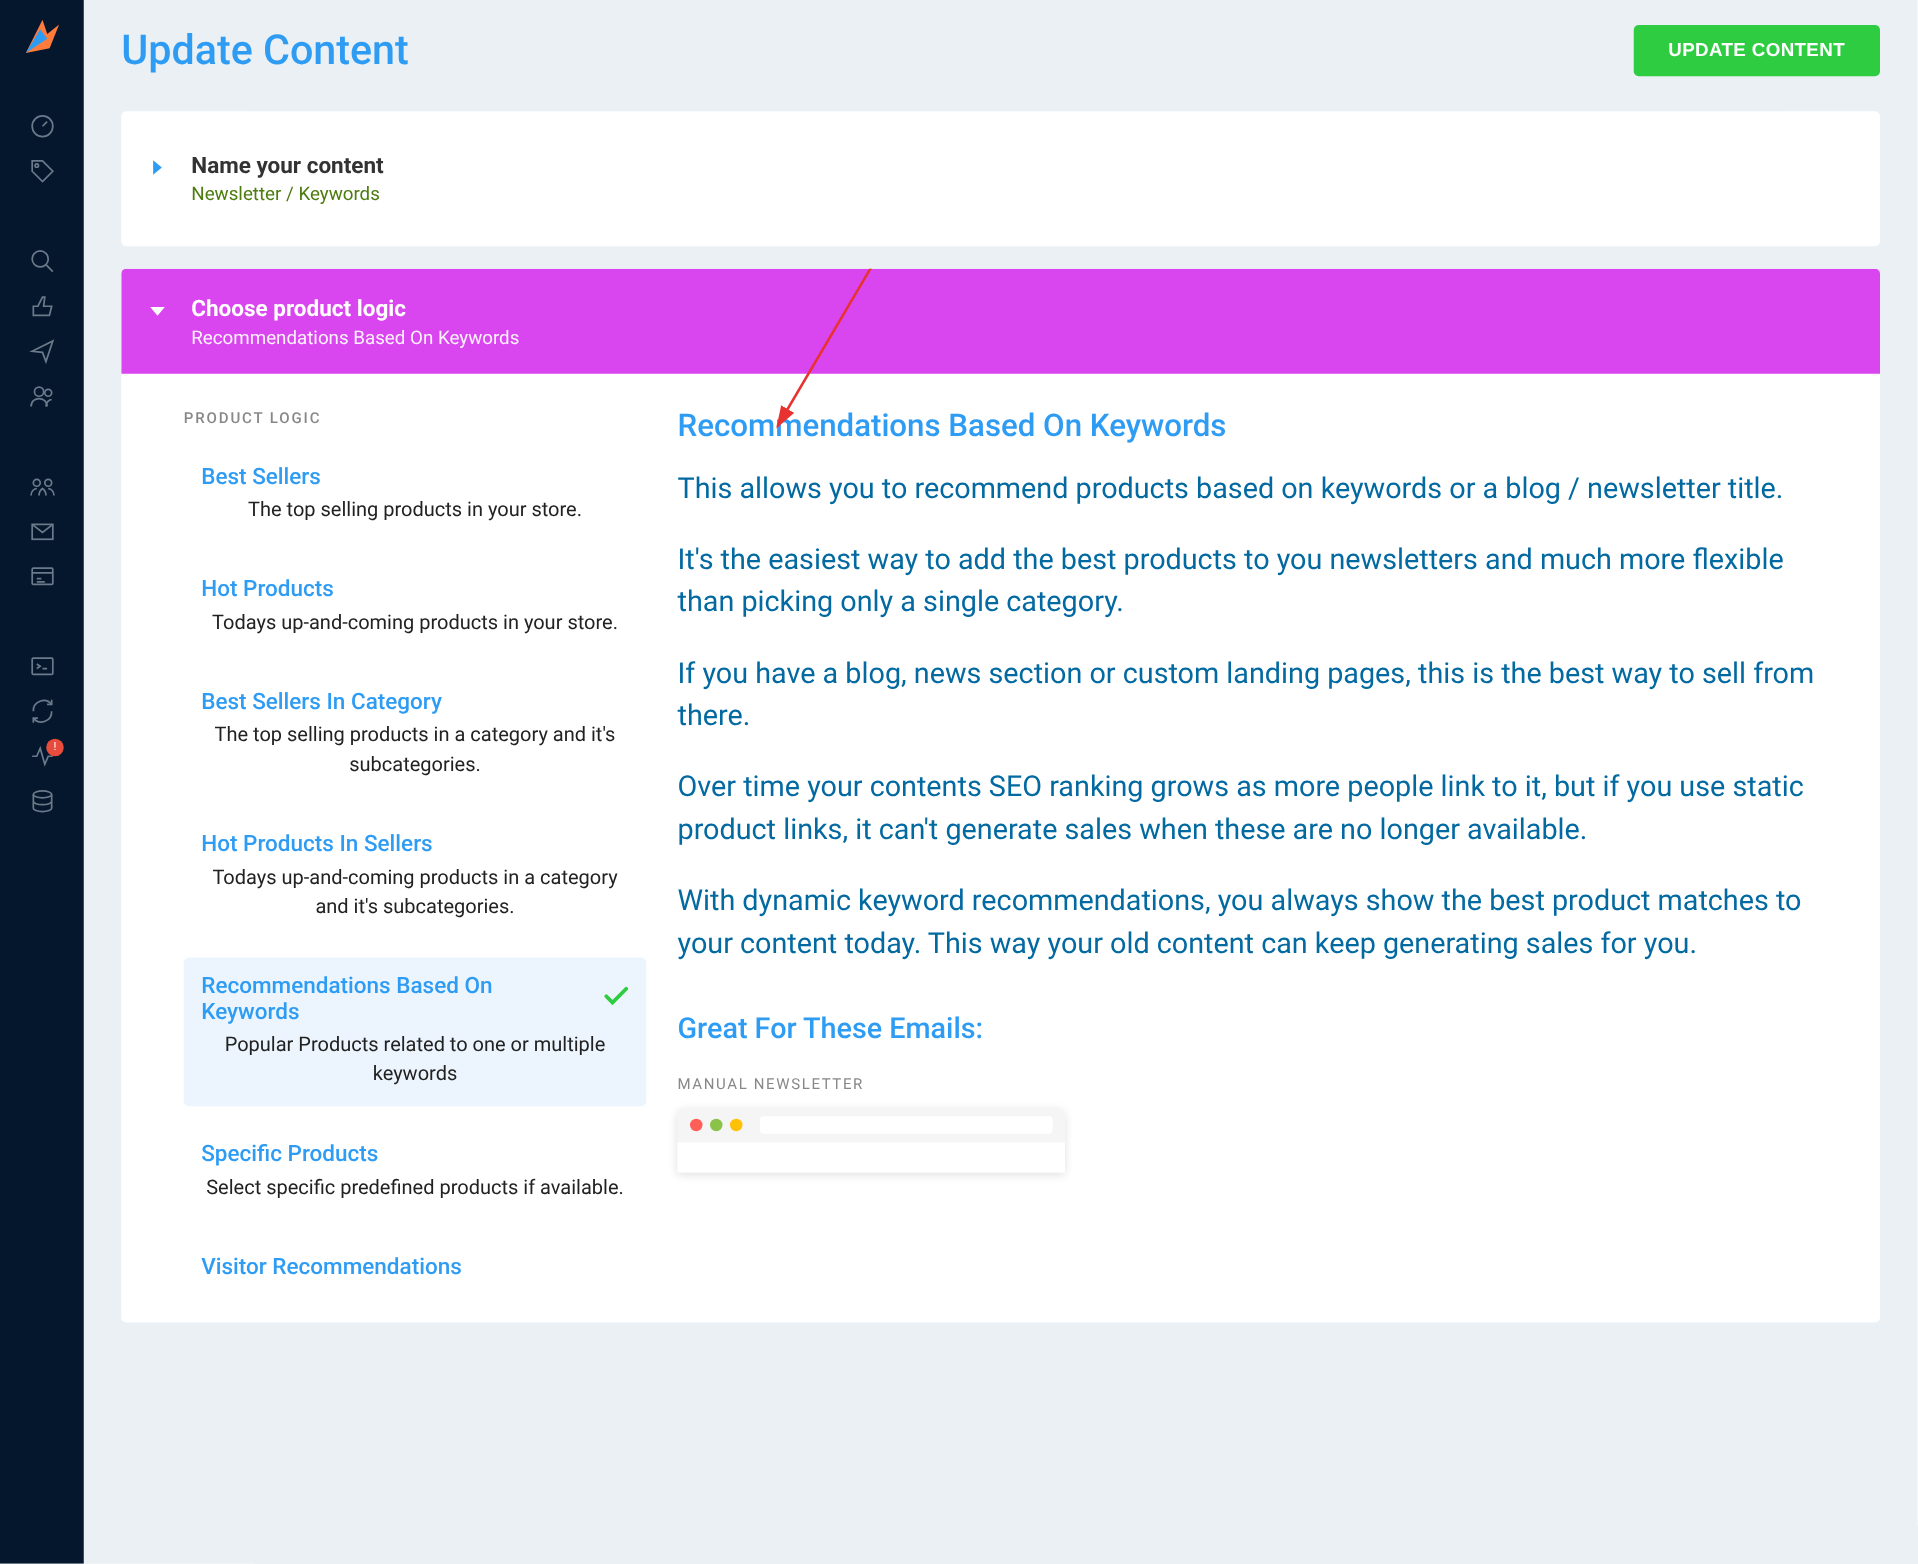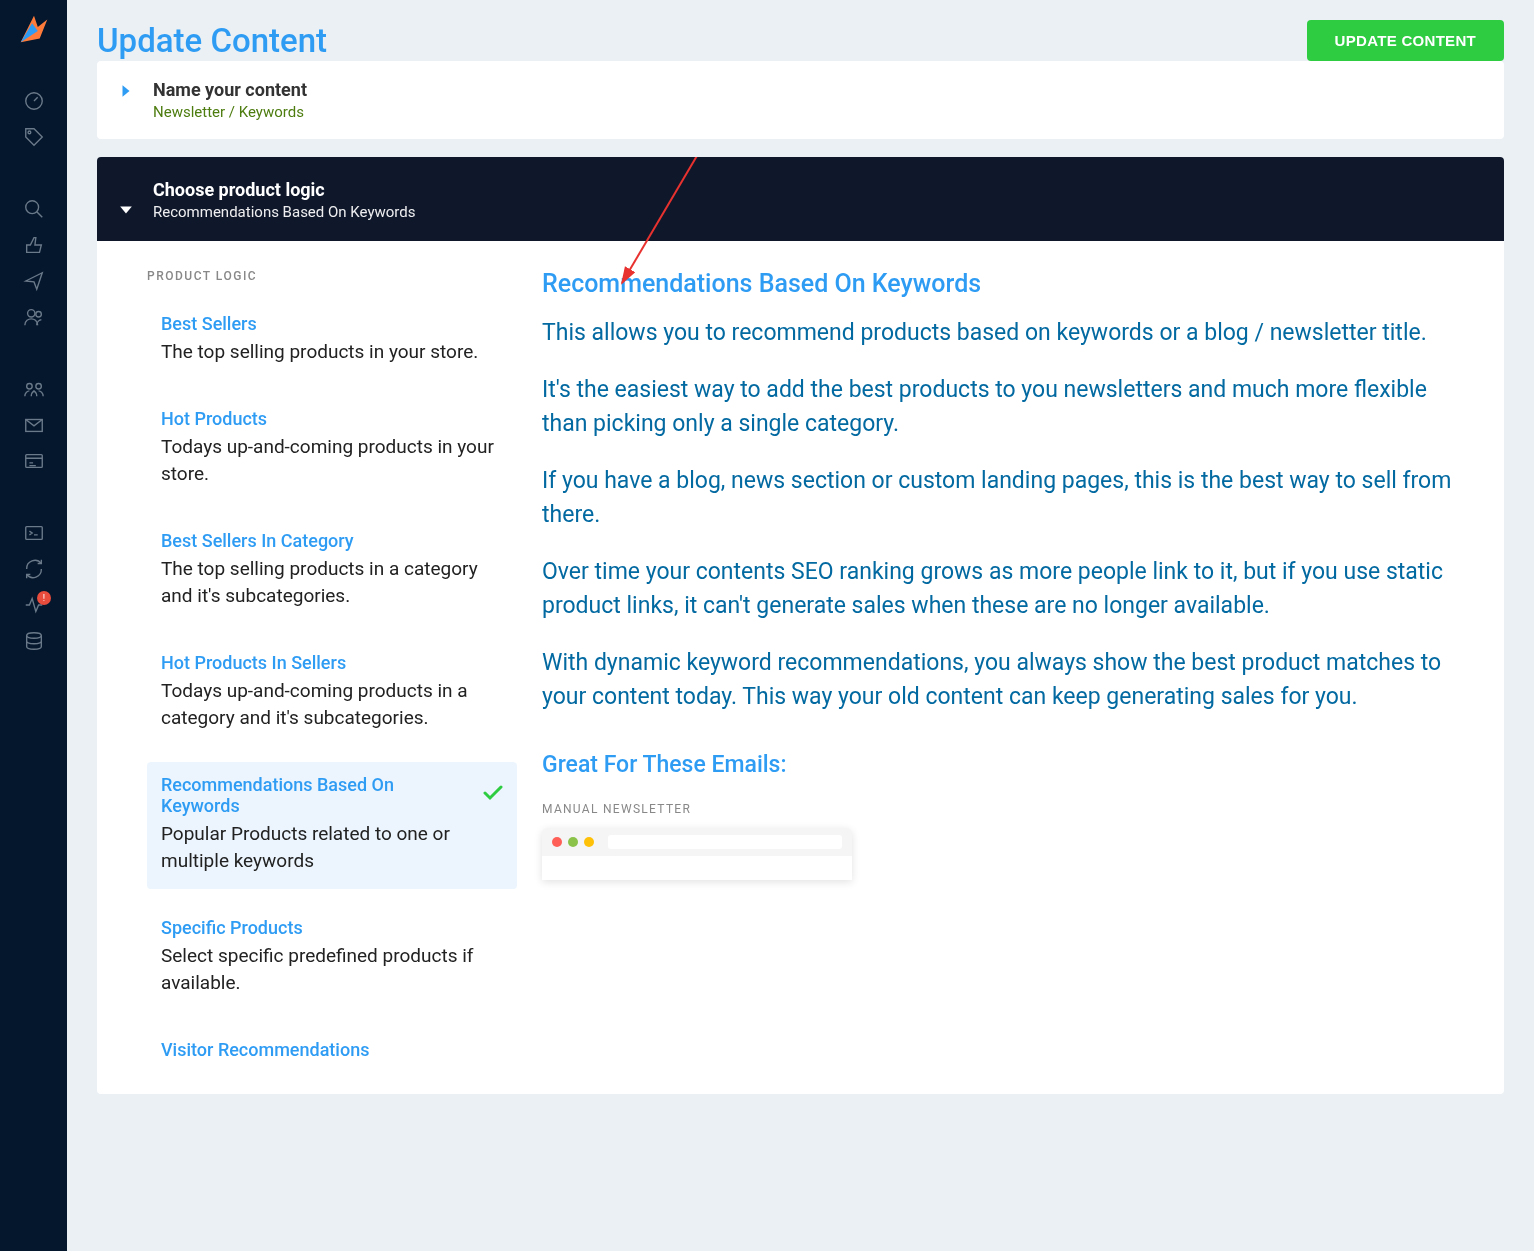--- a/index.html
+++ b/index.html
@@ -5,39 +5,39 @@
 * { margin:0; padding:0; box-sizing:border-box; }
 body { font-family:-apple-system,BlinkMacSystemFont,'Segoe UI',Roboto,sans-serif; background:#eaf0f4; color:#333; font-size:16px; }
 .app { display:flex; min-height:100vh; }
 .sidebar { width:67px; background:#05172d; display:flex; flex-direction:column; align-items:center; padding-top:10px; flex-shrink:0; }
 .logo { width:38px; height:38px; margin-bottom:35px; }
 .nav-icon { width:67px; height:36px; display:flex; align-items:center; justify-content:center; cursor:pointer; position:relative; }
 .nav-icon svg { width:22px; height:22px; stroke:#6b7a8a; fill:none; stroke-width:1.5; }
 .nav-gap { height:36px; }
 .badge-dot { position:absolute; top:4px; right:16px; width:14px; height:14px; background:#e74c3c; border-radius:50%; display:flex; align-items:center; justify-content:center; color:#fff; font-size:9px; }
 .main { flex:1; padding:20px 30px 0 30px; }
-.header { display:flex; justify-content:space-between; align-items:center; }
+.header { display:flex; justify-content:space-between; align-items:center; margin-bottom:28px; }
 .page-title { color:#2f9cf4; font-size:33px; font-weight:500; }
 .btn-primary { background:#2ecc40; color:#fff; border:none; padding:12px 28px; font-size:15px; font-weight:600; border-radius:4px; cursor:pointer; letter-spacing:.3px; }
 .panel { background:#fff; border-radius:4px; margin-bottom:18px; overflow:hidden; }
-.panel-head { display:flex; align-items:flex-start; padding:18px 22px; cursor:pointer; }
-.panel-head.blue { background:#0f172a; color:#fff; padding:22px 22px 20px;align-items:flex-end; }
+.panel-head { display:flex; align-items:flex-start; padding:33px 22px; cursor:pointer; }
+.panel-head.blue { background:#d946ef; color:#fff; padding:22px 22px 20px; }
 .panel-toggle { margin-right:20px; margin-top:4px; }
 .panel-toggle svg { width:14px; height:14px; }
 .panel-head .titles { flex:1; }
 .panel-head h3 { font-size:18px; font-weight:700; margin-bottom:3px; }
 .panel-head .sub { font-size:15px; color:#4d7c0f; }
 .panel-head.blue .sub { color:rgba(255,255,255,.93); }
 .panel-body { display:flex; padding:28px 0 0 50px; }
 .left-col { width:370px; flex-shrink:0; }
 .section-label { font-size:12px; letter-spacing:1.5px; color:#888; margin-bottom:18px; font-weight:500; }
 .logic-item { padding:12px 14px 14px; margin-bottom:16px; border-radius:4px; cursor:pointer; }
 .logic-item.selected { background:#ecf5fd; }
 .logic-item h4 { color:#2f9cf4; font-size:18px; font-weight:500; margin-bottom:4px; display:flex; align-items:center; }
-.logic-item p { color:#222; font-size:19px; line-height:1.45; }
+.logic-item p { color:#222; font-size:16px; line-height:1.45;text-align:center; }
 .check { margin-left:10px; }
 .right-col { flex:1; padding:0 50px 0 25px; }
 .right-col h2 { color:#2f9cf4; font-size:25px; font-weight:500; margin-bottom:18px; }
 .right-col p { font-size:23px; line-height:1.5; margin-bottom:22px; color:#0369a1; }
 .subhead { color:#2f9cf4; font-size:23px; font-weight:500; margin-top:36px; margin-bottom:24px; }
 .email-label { font-size:12px; letter-spacing:1.3px; color:#888; margin-bottom:12px; }
 .browser-mock { width:310px; background:#f5f5f5; border-radius:6px 6px 0 0; box-shadow:0 2px 8px rgba(0,0,0,.12); }
 .browser-bar { height:28px; display:flex; align-items:center; padding:0 10px; gap:6px; }
 .bdot { width:10px; height:10px; border-radius:50%; }
 .burl { flex:1; height:14px; background:#fff; border-radius:3px; margin-left:8px; }

